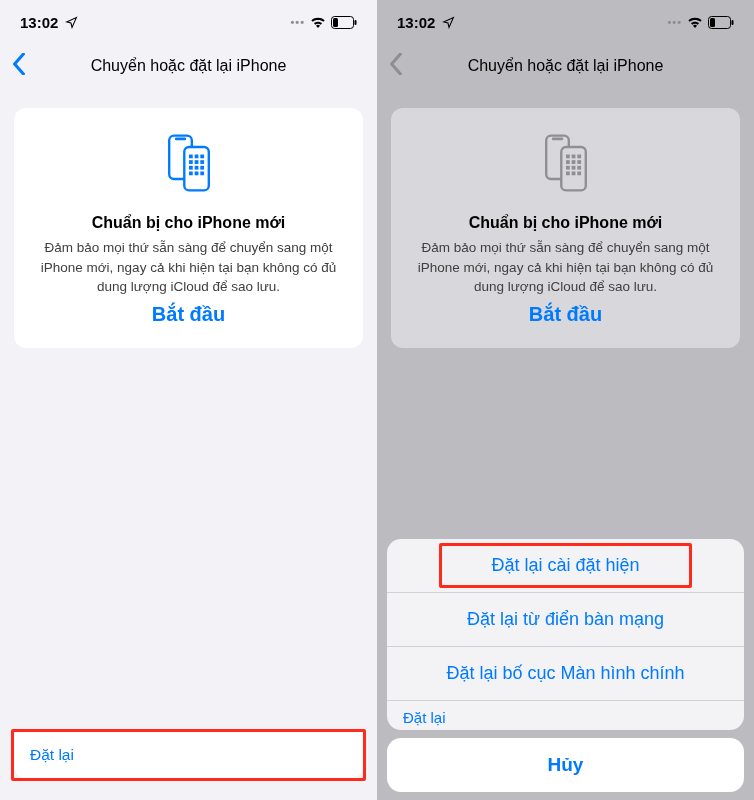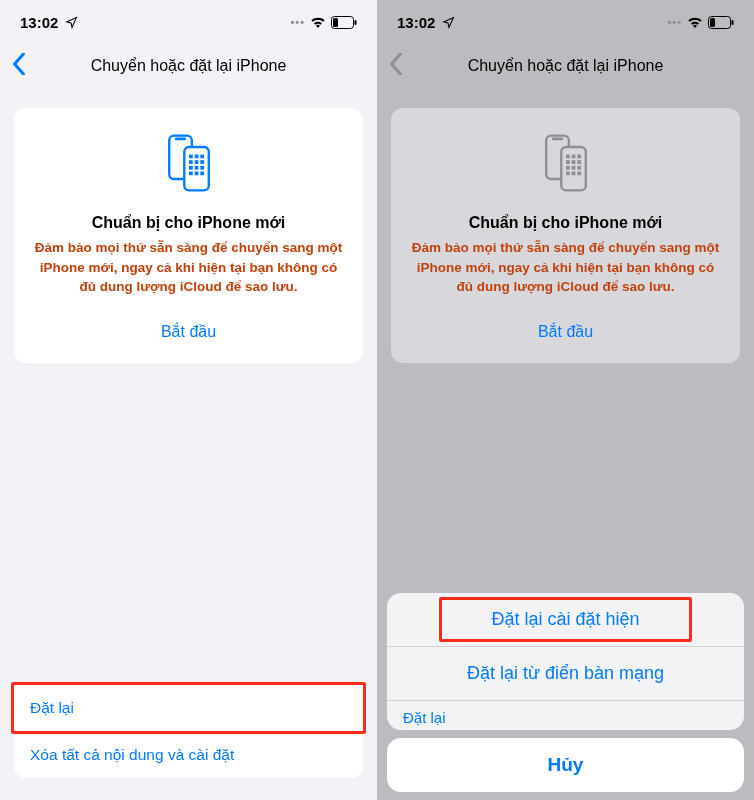--- a/index.html
+++ b/index.html
@@ -65,29 +65,27 @@
   margin-bottom: 18px;
 }
 .card-title {
   font-size: 16px;
   font-weight: 600;
   color: #000;
   margin-bottom: 6px;
 }
 .card-desc {
   font-size: 13.5px;
-  color: #c2410c;
+  color: #404040;
   line-height: 1.45;
-  margin-bottom: 20px;
-  font-weight: bold;
 }
 .start-btn {
   color: #007aff;
-  font-size: 16px;
-  font-weight: 400;
+  font-size: 20px;
+  font-weight: 700;
   padding: 6px;
 }
 .bottom-list {
   position: absolute;
   bottom: 22px;
   left: 14px;
   right: 14px;
   background: #fff;
   border-radius: 12px;
   overflow: visible;
@@ -204,21 +202,20 @@
       </svg>
     </div>
     <div class="card-title">Chuẩn bị cho iPhone mới</div>
     <div class="card-desc">Đảm bảo mọi thứ sẵn sàng để chuyển sang một iPhone mới, ngay cả khi hiện tại bạn không có đủ dung lượng iCloud để sao lưu.</div>
     <div class="start-btn">Bắt đầu</div>
   </div>
 
   <div class="bottom-list">
     <div class="highlight-wrapper highlight-box" style="top:-3px;left:-3px;right:-3px;height:52px;"></div>
     <div class="list-item">Đặt lại</div>
-    <div class="list-item">Xóa tất cả nội dung và cài đặt</div>
   </div>
 </div>
 
 <div class="screen dimmed">
   <div class="status-bar">
     <div class="status-left">
       <span>13:02</span>
       <svg class="icon-svg" width="13" height="13" viewBox="0 0 24 24" fill="none" stroke="#000" stroke-width="2">
           <path d="M3 11l18-8-8 18-2-8-8-2z"></path>
         </svg>
@@ -272,17 +269,18 @@
     <div class="start-btn">Bắt đầu</div>
   </div>
 
   <div class="action-sheet-container">
     <div class="action-sheet">
       <div class="sheet-item" style="position:relative">
         <div class="highlight-wrapper highlight-box" style="top:4px;left:52px;right:52px;bottom:4px;"></div>
         <span>Đặt lại cài đặt hiện</span>
       </div>
       <div class="sheet-item">Đặt lại từ điển bàn mạng</div>
+      <div class="sheet-item">Đặt lại bố cục Màn hình chính</div>
       <div class="sheet-item sheet-hidden-top" style="text-align:left;padding-left:16px;color:#007aff">Đặt lại</div>
     </div>
     <div class="cancel-sheet">Hủy</div>
   </div>
 </div>
 
 </body></html>

